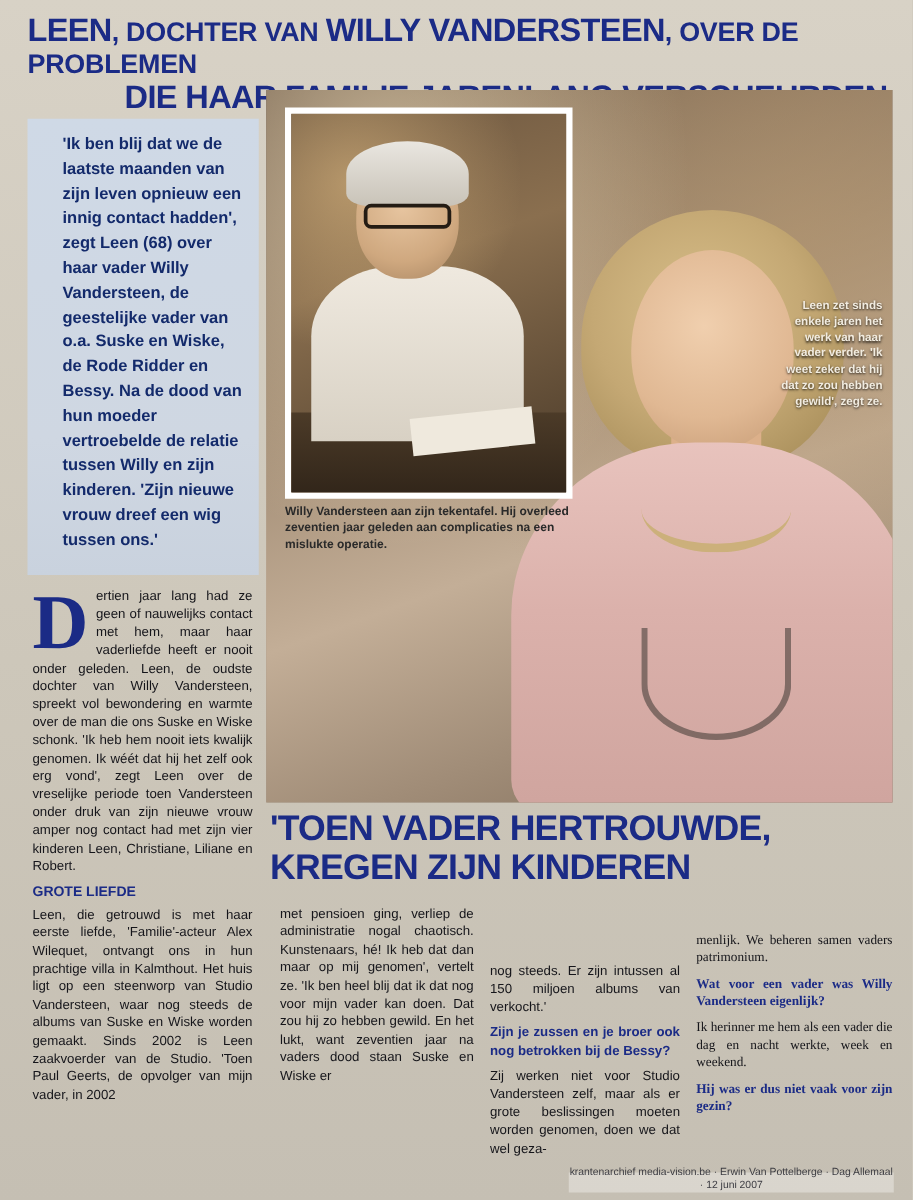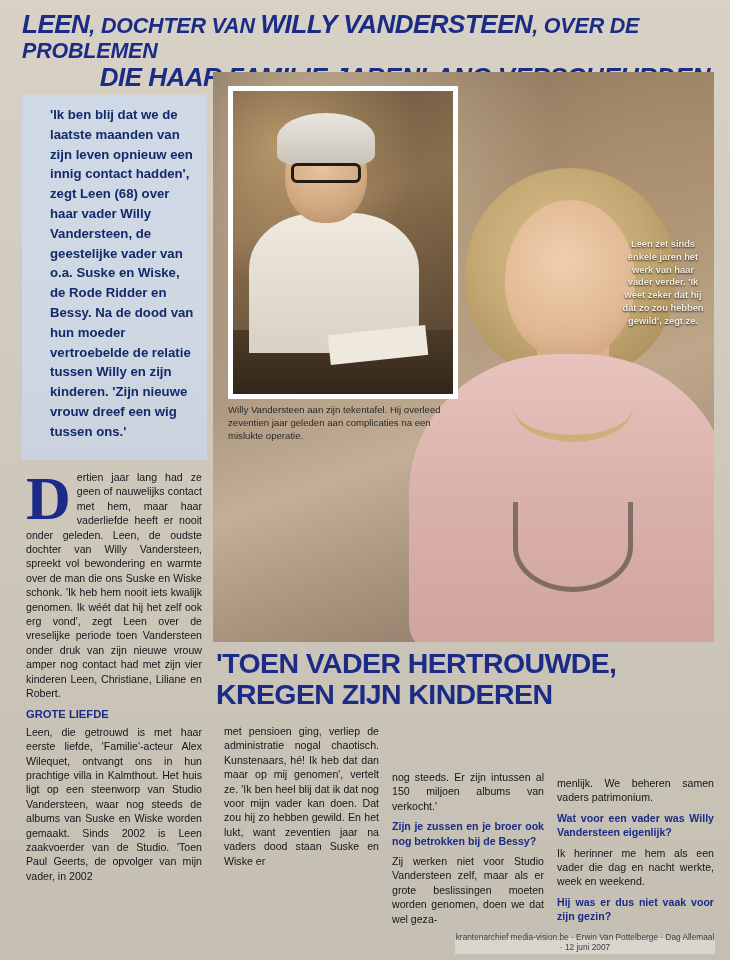--- a/index.html
+++ b/index.html
@@ -21,21 +21,20 @@
 
   
   .headline {
     position: absolute;
     left: 22px; top: 10px;
     width: 692px;
     color: #1b2b86;
     font-weight: bold;
     line-height: 1.12;
     letter-spacing: -0.2px;
-    font-style: italic;
   }
   .headline .l1 { font-size: 21.5px; display:block; }
   .headline .l2 { font-size: 21.5px; display:block; text-align: right; padding-right: 4px; }
   .headline .big { font-size: 26px; letter-spacing: -0.5px; }
 
   
   .intro-box {
     position: absolute;
     left: 22px; top: 95px;
     width: 185px; height: 365px;
@@ -141,33 +140,33 @@
     background: #efe9dd; transform: rotate(-6deg);
   }
 
   .inset-caption {
     position: absolute;
     left: 228px; top: 404px;
     width: 236px;
     font-size: 9.6px;
     line-height: 1.35;
     color: #2a2a2a;
-    font-weight: normal;
+    font-weight: bold;
   }
 
   
   .photo-caption {
     position: absolute;
     right: 8px; top: 166px;
     width: 86px;
     font-size: 9.3px;
     line-height: 1.38;
     color: #f2ece0;
     font-weight: bold;
-    text-align: center;
+    text-align: right;
     text-shadow: 0 1px 2px rgba(0,0,0,.8);
   }
 
   
   .pullquote {
     position: absolute;
     left: 216px; top: 648px;
     width: 500px;
     color: #1b2b86;
     font-weight: bold;
@@ -181,21 +180,21 @@
     position: absolute;
     font-size: 10.6px;
     line-height: 1.36;
     color: #15151a;
     text-align: justify;
   }
   .col p { margin: 0 0 6px 0; }
   .col1 { left: 26px; top: 470px; width: 176px; }
   .col2 { left: 224px; top: 724px; width: 155px; }
   .col3 { left: 392px; top: 770px; width: 152px; }
-  .col4 { left: 557px; top: 776px; width: 157px; }
+  .col4 { left: 557px; top: 746px; width: 157px; font-family: Liberation Serif, serif; }
 
   .dropcap {
     float: left;
     font-family: "Liberation Serif", serif;
     font-size: 62px;
     line-height: 48px;
     font-weight: bold;
     color: #1b2b86;
     padding: 4px 6px 0 0;
   }

